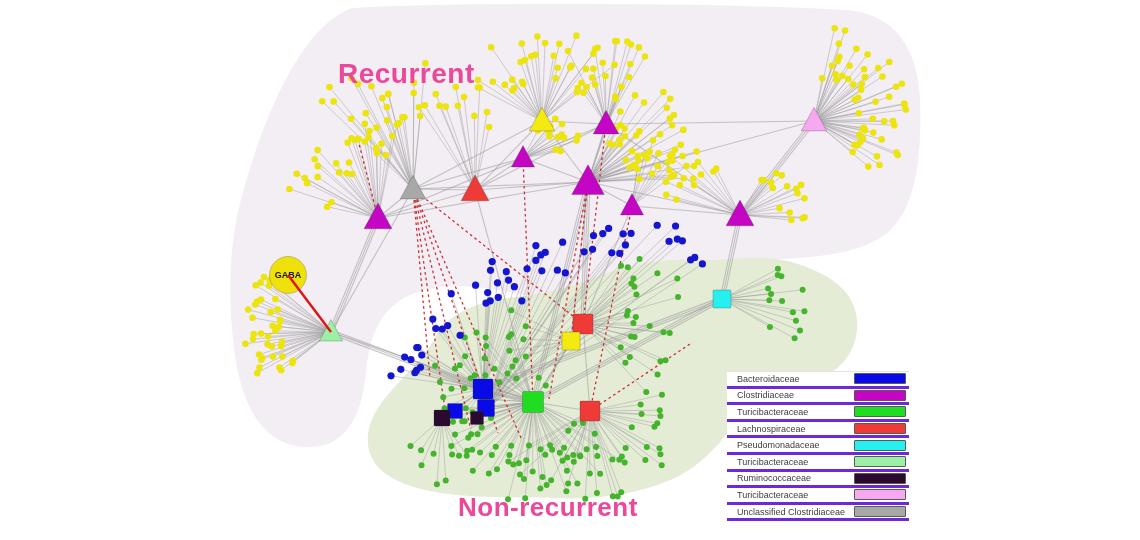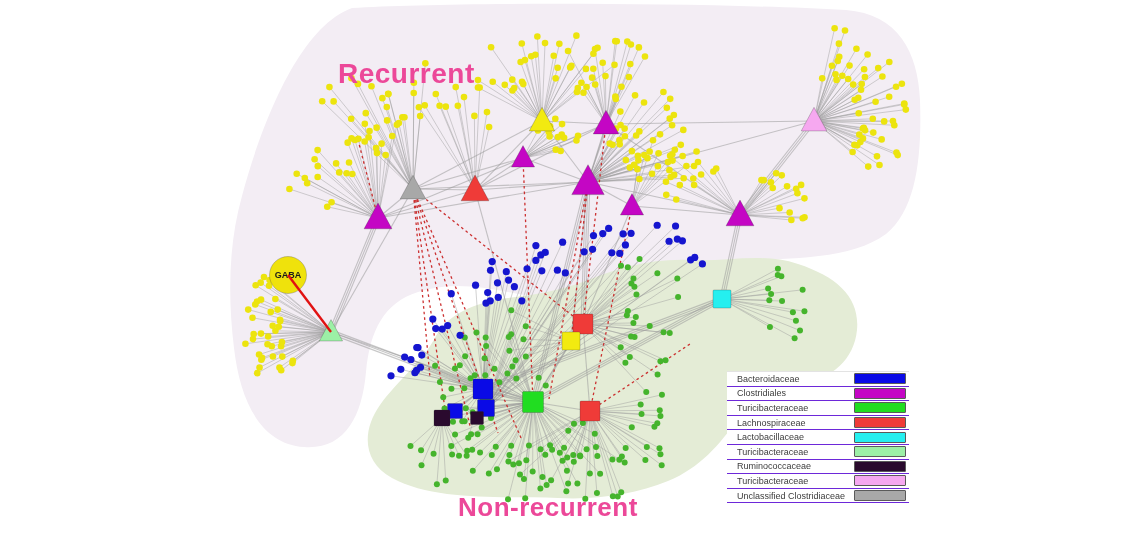--- a/index.html
+++ b/index.html
@@ -5,21 +5,21 @@
   html,body{margin:0;padding:0;background:#ffffff;}
   .stage{position:relative;width:1140px;height:540px;background:#ffffff;overflow:hidden;
          font-family:"Liberation Sans", sans-serif;}
   .stage svg{position:absolute;left:0;top:0;}
   .big-label{position:absolute;font-weight:bold;color:#ec4899;letter-spacing:0.5px;}
   #label-recurrent{left:338px;top:58px;font-size:28px;}
   #label-nonrecurrent{left:458px;top:492px;font-size:26px;}
   #legend{position:absolute;left:727px;top:371px;width:182px;background:#ffffff;
           border-top:1px solid #e3e3e3;}
   .lrow{display:flex;justify-content:space-between;align-items:center;height:13.6px;
-        border-bottom:1px solid #6d28d9;background:#fff;padding:0 3px 0 10px;}
+        border-bottom:3px solid #6d28d9;background:#fff;padding:0 3px 0 10px;}
   .lname{font-size:9px;color:#3c3c3c;white-space:nowrap;}
   .lswatch{width:50px;height:9px;border:1px solid #5a5a5a;border-radius:1px;flex:0 0 auto;}
 </style>
 </head>
 <body>
 
 <div class="stage">
   <svg id="net-svg" width="1140" height="540" viewBox="0 0 1140 540">
       <path d="M 352,8 C 440,2 700,2 846,10 C 898,14 918,52 920,100 C 922,158 916,210 886,234 C 856,256 810,258 756,260 C 700,262 648,268 598,284 C 562,295 540,299 508,292 C 478,286 448,282 418,292 C 384,303 370,330 366,372 C 362,418 344,450 304,447 C 260,444 240,400 234,348 C 228,298 228,246 242,196 C 258,136 296,28 352,8 Z" fill="#f3edf4"></path>
       <path d="M 436,336 C 448,314 476,302 508,298 C 540,294 562,290 588,280 C 618,268 652,258 692,260 C 726,262 762,252 798,264 C 838,277 860,298 857,330 C 854,360 832,378 802,384 C 772,390 752,400 737,420 C 720,444 700,468 668,481 C 636,494 598,500 558,498 C 508,496 436,502 392,478 C 362,462 362,430 380,405 C 398,380 424,360 436,336 Z" fill="#e4ecd6"></path>
@@ -1174,33 +1174,33 @@
       <line x1="288" y1="275" x2="331" y2="332" stroke="#e11212" stroke-width="2.4"></line>
     </svg>
   <div class="big-label" id="label-recurrent">Recurrent</div>
   <div class="big-label" id="label-nonrecurrent">Non-recurrent</div>
   <div id="legend">
       <div class="lrow">
         <span class="lname">Bacteroidaceae</span>
         <span class="lswatch" style="background: rgb(10, 10, 230);"></span>
       </div>
       <div class="lrow">
-        <span class="lname">Clostridiales</span>
+        <span class="lname">Clostridiaceae</span>
         <span class="lswatch" style="background: rgb(196, 6, 196);"></span>
       </div>
       <div class="lrow">
         <span class="lname">Turicibacteraceae</span>
         <span class="lswatch" style="background: rgb(33, 221, 33);"></span>
       </div>
       <div class="lrow">
         <span class="lname">Lachnospiraceae</span>
         <span class="lswatch" style="background: rgb(239, 59, 56);"></span>
       </div>
       <div class="lrow">
-        <span class="lname">Lactobacillaceae</span>
+        <span class="lname">Pseudomonadaceae</span>
         <span class="lswatch" style="background: rgb(37, 239, 239);"></span>
       </div>
       <div class="lrow">
         <span class="lname">Turicibacteraceae</span>
         <span class="lswatch" style="background: rgb(156, 240, 166);"></span>
       </div>
       <div class="lrow">
         <span class="lname">Ruminococcaceae</span>
         <span class="lswatch" style="background: rgb(42, 10, 46);"></span>
       </div>

